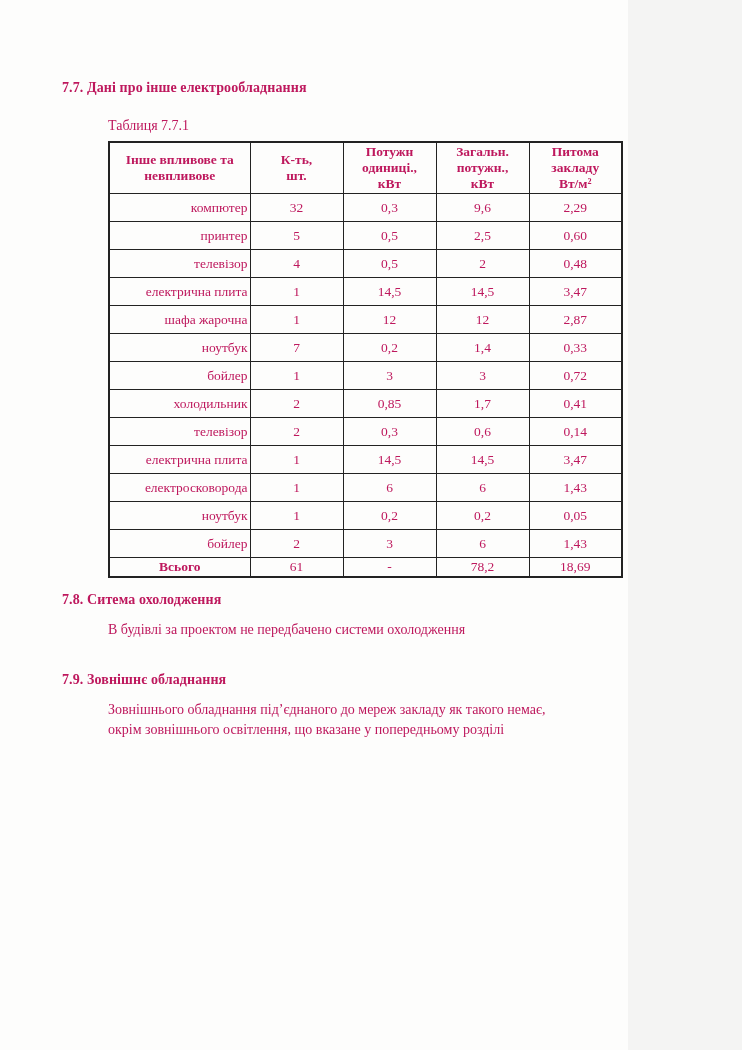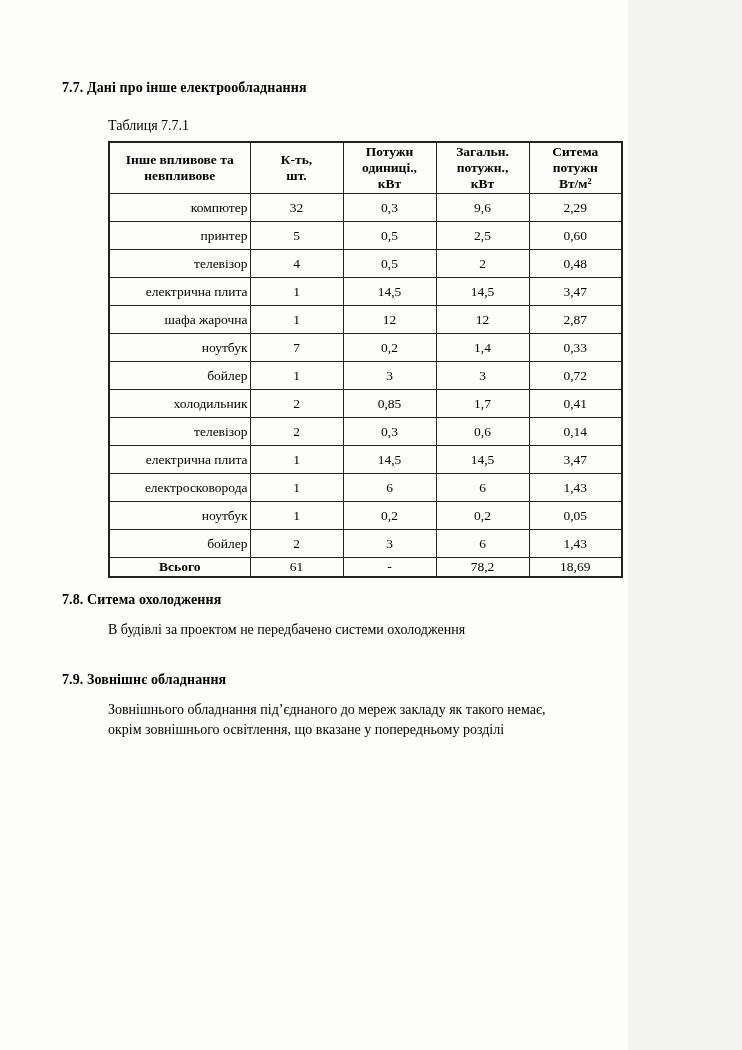--- a/index.html
+++ b/index.html
@@ -5,21 +5,21 @@
   html, body { margin: 0; padding: 0; }
   body {
     width: 742px; height: 1050px;
     background: #f4f4f3;
     font-family: "Liberation Serif", "DejaVu Serif", serif;
   }
   .page {
     position: relative;
     width: 628px; height: 1050px;
     background: #fdfdfc;
-    color: #000000;
+    color: #be185d;
     overflow: hidden;
   }
   .content { padding: 80px 62px 0 62px; }
   .section-heading {
     font-size: 14px;
     font-weight: bold;
     margin: 0;
     letter-spacing: 0.1px;
   }
   .table-wrap { width: 513px; margin-left: 46px; }
@@ -95,21 +95,21 @@
             </th>
             <th>
               <span>Потужн одиниці.,</span><br>
               <span>кВт</span>
             </th>
             <th>
               <span>Загальн. потужн.,</span><br>
               <span>кВт</span>
             </th>
             <th>
-              <span>Ситема потужн</span><br>
+              <span>Питома закладу</span><br>
               <span>Вт/м²</span>
             </th>
           </tr>
         </thead>
         <tbody>
 
         <tr>
               <td class="cell-left">компютер</td>
               <td class="cell-center">32</td>
               <td class="cell-center">0,3</td>

